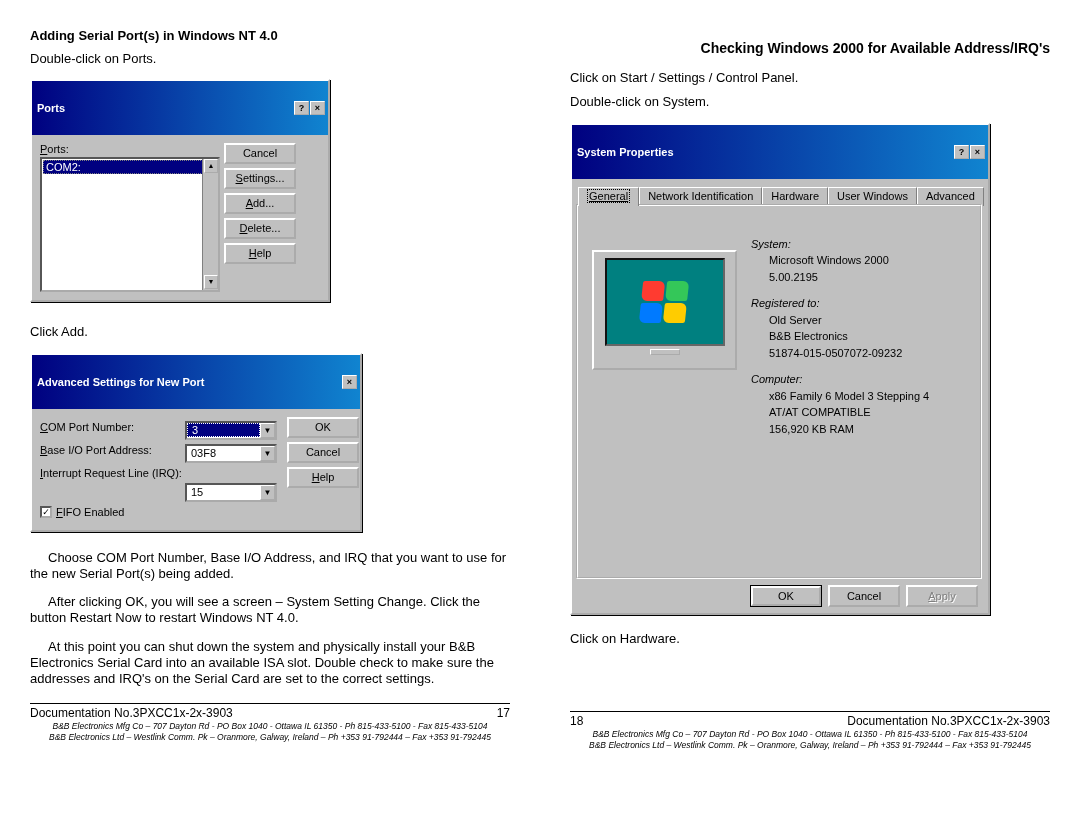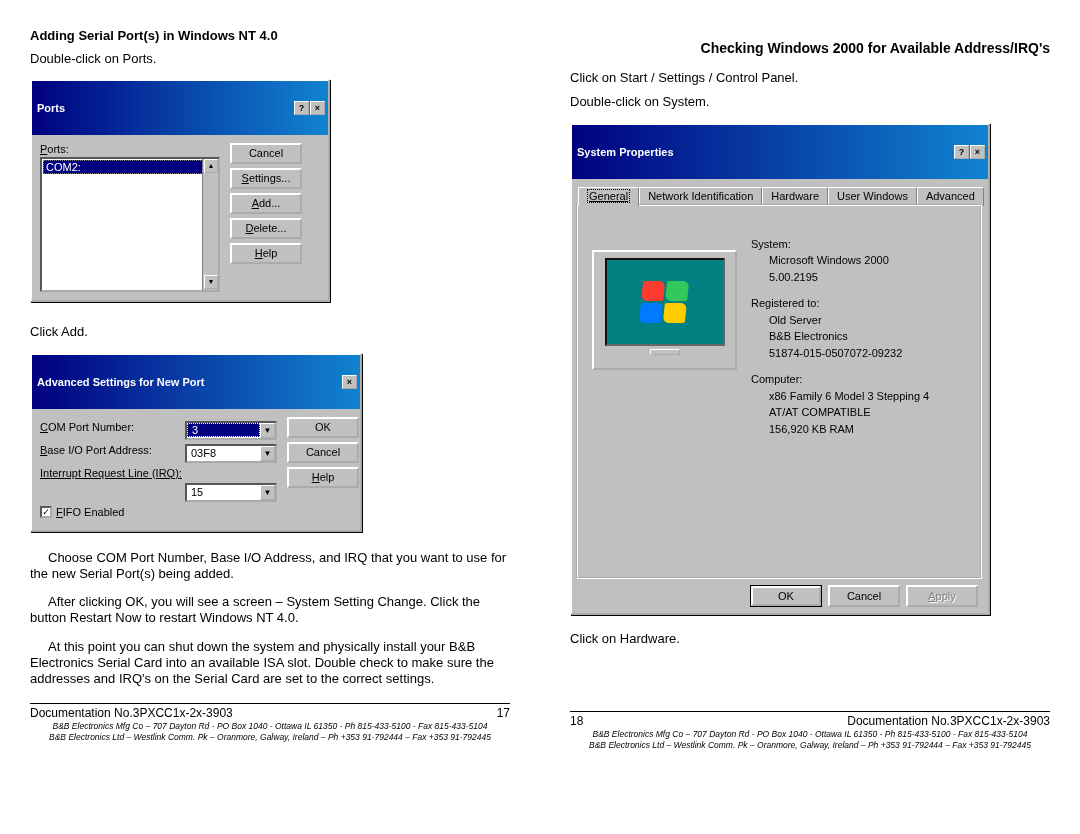--- a/index.html
+++ b/index.html
@@ -111,21 +111,21 @@
     border:2px outset #fff;
     background:#c0c0c0;
     display:flex; flex-direction:column; align-items:center;
     padding:6px;
     margin-top:24px;
   }
   .monitor .scr { width:120px; height:88px; background:#008080; border:2px inset #666; display:flex; align-items:center; justify-content:center;}
   .flag { display:flex; flex-wrap:wrap; width:50px; height:44px; transform: skewX(-6deg); }
   .flag span { width:22px; height:20px; margin:1px; border-radius:2px 6px 2px 6px; }
   .sysrows { font-size:11px; line-height:1.5; }
-  .sysrows .hdr { margin-top:10px; }
+  .sysrows .hdr { margin-top:10px;font-style:italic; }
   .sysrows .val { padding-left:18px; }
   .dlgbtns { display:flex; justify-content:flex-end; gap:6px; margin:6px; }
   .dlgbtn { width:72px; height:22px; font-size:11px; text-align:center; line-height:18px; background:#c0c0c0; border:2px outset #fff; }
   .dlgbtn.def { border:1px solid #000; padding:0; }
   .dlgbtn.def .inner { border:2px outset #fff; height:100%; line-height:16px; }
   .dlgbtn.dis { color:#808080; text-shadow:1px 1px 0 #fff; }
   .footer { border-top:1px solid #000; margin-top:16px; padding-top:2px; font-size:11px;}
   .footer .row1 { display:flex; justify-content:space-between; font-size:12px; }
   .footer .small { font-size:8.5px; font-style:italic; text-align:center; line-height:1.2; margin-top:1px;}
   .col2 .footer .row1 { flex-direction:row; }
@@ -141,21 +141,21 @@
 
     
     <div class="win" style="width:300px;">
       <div class="titlebar">
         <span class="ttl">Ports</span>
         <div class="tbtns">
           <div class="tbtn">?</div>
           <div class="tbtn">×</div>
         </div>
       </div>
-      <div class="winbody" style="display:flex; gap:10px;">
+      <div class="winbody" style="display:flex; gap:4px;">
         <div>
           <div class="lbl"><span style="text-decoration:underline">P</span>orts:</div>
           <div class="listbox">
             <div class="sel">COM2:</div>
             <div class="scrollbar">
               <div class="tbtn" style="width:14px;height:14px;font-size:7px;">▲</div>
               <div class="tbtn" style="width:14px;height:14px;position:absolute;bottom:1px;font-size:7px;">▼</div>
             </div>
           </div>
         </div>
@@ -190,21 +190,21 @@
             </div>
           </div>
           <div class="formrow">
             <label><span style="text-decoration:underline">B</span>ase I/O Port Address:</label>
             <div class="combo" style="width:92px;">
               <span class="v" style="flex:1">03F8</span>
               <div class="dd">▼</div>
             </div>
           </div>
           <div class="formrow">
-            <label style="width:220px;text-decoration:underline;"><span style="text-decoration:underline">I</span>nterrupt Request Line (IRQ):</label>
+            <label style="width:220px;"><span style="text-decoration:underline">I</span>nterrupt Request Line (IRQ):</label>
           </div>
           <div class="formrow">
             <label></label>
             <div class="combo" style="width:92px;">
               <span class="v" style="flex:1">15</span>
               <div class="dd">▼</div>
             </div>
           </div>
           <div class="formrow">
             <span class="chk">✓</span>

